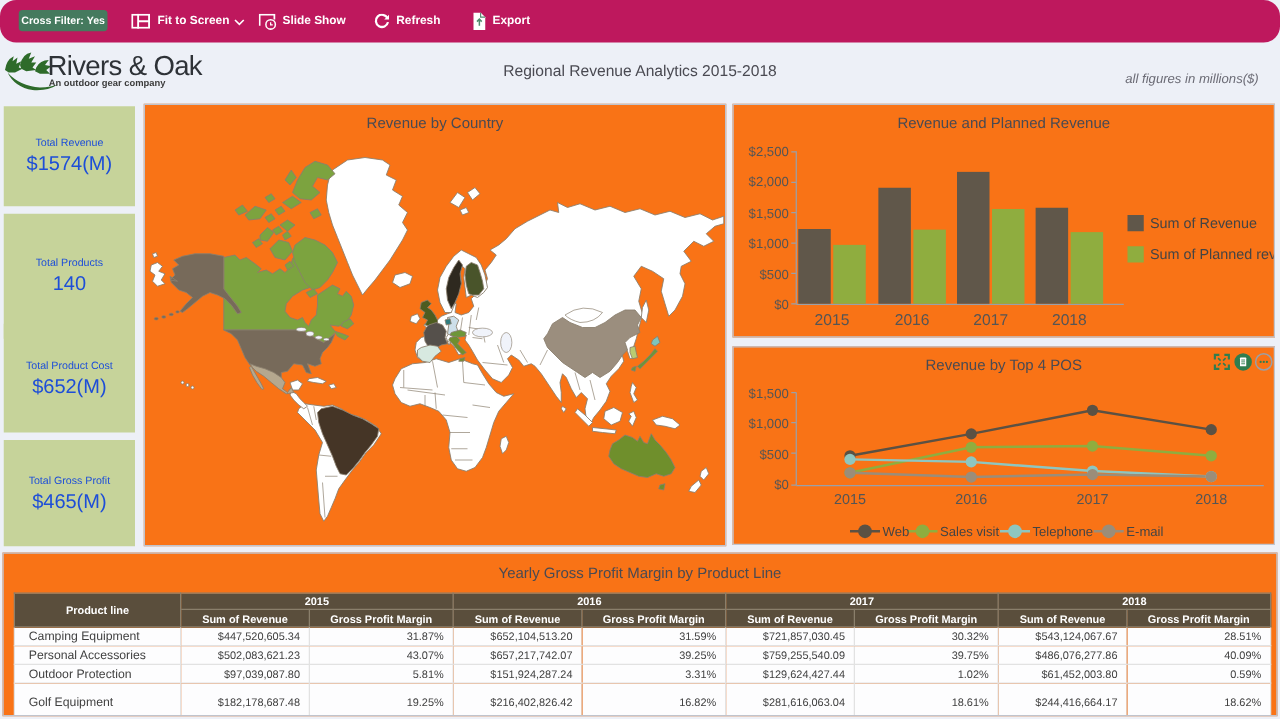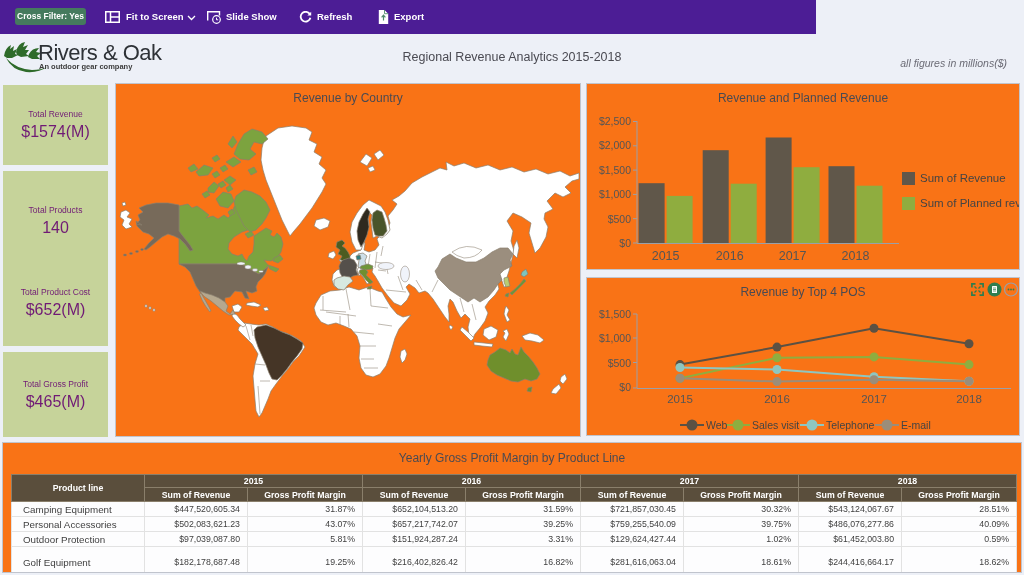--- a/index.html
+++ b/index.html
@@ -1,32 +1,32 @@
 <!DOCTYPE html>
 <html><head>
 <meta charset="utf-8">
 <style>
   html,body{margin:0;padding:0;}
   body{width:1024px;height:575px;background:#edf0f7;font-family:"Liberation Sans",sans-serif;position:relative;overflow:hidden;}
   .abs{position:absolute;}
   
-  #toolbar{left:0;top:0;width:816px;height:34px;background:#4c1d95;color:#fff;}
+  #toolbar{left:0;top:0;width:1024px;height:34px;background:#be185d;color:#fff;border-radius:13px;}
   #toolbar .titem{position:absolute;top:0;height:34px;line-height:34px;color:#fff;font-weight:bold;font-size:9.5px;}
   #toolbar .ticon{position:absolute;top:10px;}
   #chip{position:absolute;left:15px;top:8px;width:71px;height:17px;line-height:17px;background:#457a5e;border-radius:3px;color:#fff;font-size:8.5px;font-weight:bold;text-align:center;}
   
   #hdr-title{left:0;top:50px;width:1024px;text-align:center;font-size:12.5px;color:#4a4a52;}
   #hdr-note{right:17px;top:57px;font-size:10.5px;font-style:italic;color:#6b6b75;}
   #logo-text{left:38px;top:40px;font-size:22px;font-weight:normal;color:#2e3237;letter-spacing:-0.5px;}
   #logo-sub{left:39px;top:62px;font-size:7.5px;font-weight:bold;color:#3c3c3c;}
   
   .panel{position:absolute;background:#f97316;border:1px solid #c0c4cd;box-sizing:border-box;overflow:hidden;}
   .ptitle{position:absolute;width:100%;text-align:center;font-size:12px;color:#4a4a52;}
   
-  .kpi{position:absolute;left:3px;width:105px;height:80px;background:#c6d39a;display:flex;flex-direction:column;align-items:center;justify-content:center;color:#701a75;}
+  .kpi{position:absolute;left:3px;width:105px;height:80px;background:#c6d39a;display:flex;flex-direction:column;align-items:center;justify-content:center;color:#1d4ed8;}
   .kpi .lab{font-size:8.5px;margin-bottom:4px;}
   .kpi .val{font-size:16px;}
   
   table{border-collapse:collapse;font-size:8.75px;color:#3f3f3f;table-layout:fixed;}
   th{background:#5a4e3c;color:#fff;font-weight:bold;font-size:8.75px;border:1px solid #8a7f6b;padding:0;}
   td{background:#fdfdfe;border:1px solid #e2e2e2;padding:0 7px 0 10px;overflow:hidden;}
   td.lab{font-size:9.8px;padding-left:11px;}
 </style>
 </head>
 <body>

